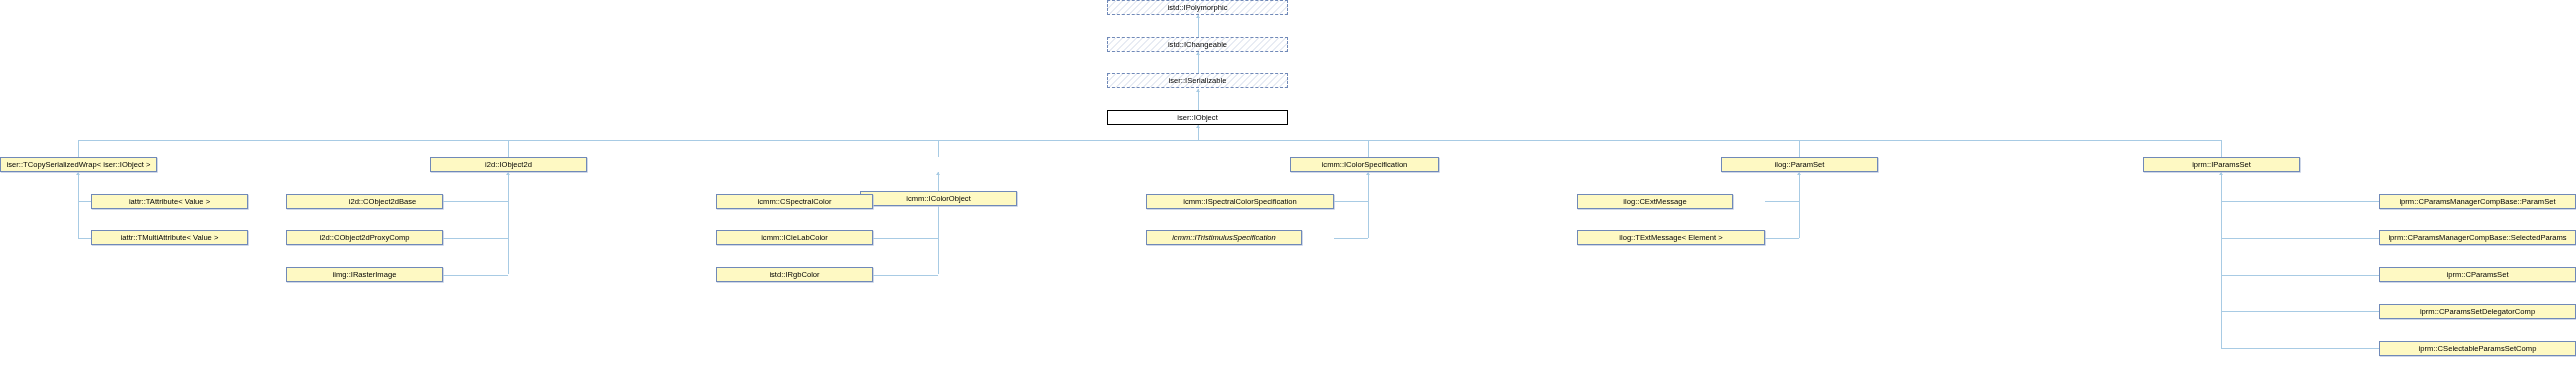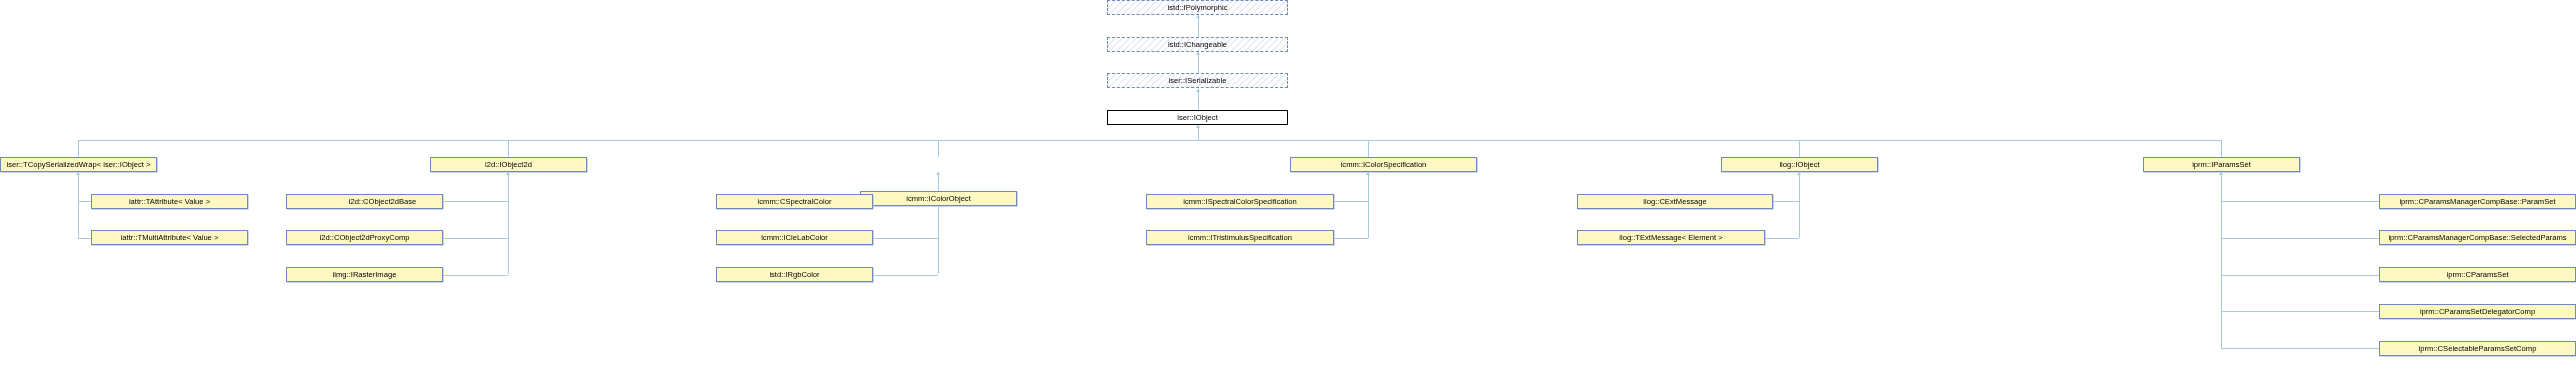--- a/index.html
+++ b/index.html
@@ -131,34 +131,34 @@
   <div class="edge h" style="left:2221px; top:348px; width:158px;"></div>
 
   <div id="node-layer">
       <div class="node abstract" style="left: 1107px; top: 0px; width: 181px;">istd::IPolymorphic</div>
       <div class="node abstract" style="left: 1107px; top: 37px; width: 181px;">istd::IChangeable</div>
       <div class="node abstract" style="left: 1107px; top: 73px; width: 181px;">iser::ISerializable</div>
       <div class="node current" style="left: 1107px; top: 110px; width: 181px;">iser::IObject</div>
       <div class="node solid" style="left: 0px; top: 157px; width: 157px;">iser::TCopySerializedWrap&lt; iser::IObject &gt;</div>
       <div class="node solid" style="left: 430px; top: 157px; width: 157px;">i2d::IObject2d</div>
       <div class="node solid" style="left: 860px; top: 157px; width: 157px; margin-top: 34px;">icmm::IColorObject</div>
-      <div class="node solid" style="left: 1290px; top: 157px; width: 187px;">icmm::IColorSpecification</div>
-      <div class="node solid" style="left: 1721px; top: 157px; width: 157px;">ilog::IObject</div>
+      <div class="node solid" style="left: 1290px; top: 157px; width: 149px;">icmm::IColorSpecification</div>
+      <div class="node solid" style="left: 1721px; top: 157px; width: 157px;">ilog::ParamSet</div>
       <div class="node solid" style="left: 2143px; top: 157px; width: 157px;">iprm::IParamsSet</div>
       <div class="node solid" style="left: 91px; top: 194px; width: 157px;">iattr::TAttribute&lt; Value &gt;</div>
       <div class="node solid" style="left: 91px; top: 230px; width: 157px;">iattr::TMultiAttribute&lt; Value &gt;</div>
       <div class="node solid" style="left: 286px; top: 194px; width: 157px; padding-left: 36px;">i2d::CObject2dBase</div>
       <div class="node solid" style="left: 286px; top: 230px; width: 157px;">i2d::CObject2dProxyComp</div>
       <div class="node solid" style="left: 286px; top: 267px; width: 157px;">iimg::IRasterImage</div>
       <div class="node solid" style="left: 716px; top: 194px; width: 157px; text-align: center;">icmm::CSpectralColor</div>
       <div class="node solid" style="left: 716px; top: 230px; width: 157px;">icmm::ICieLabColor</div>
       <div class="node solid" style="left: 716px; top: 267px; width: 157px;">istd::IRgbColor</div>
       <div class="node solid" style="left: 1146px; top: 194px; width: 188px;">icmm::ISpectralColorSpecification</div>
-      <div class="node solid" style="left: 1146px; top: 230px; width: 188px;">icmm::ITristimulusSpecification</div>
-      <div class="node solid" style="left: 1577px; top: 194px; width: 196px;">ilog::CExtMessage</div>
+      <div class="node solid" style="left: 1146px; top: 230px; width: 156px; font-style: italic;">icmm::ITristimulusSpecification</div>
+      <div class="node solid" style="left: 1577px; top: 194px; width: 156px;">ilog::CExtMessage</div>
       <div class="node solid" style="left: 1577px; top: 230px; width: 188px;">ilog::TExtMessage&lt; Element &gt;</div>
       <div class="node solid" style="left: 2379px; top: 194px; width: 197px;">iprm::CParamsManagerCompBase::ParamSet</div>
       <div class="node solid" style="left: 2379px; top: 230px; width: 197px;">iprm::CParamsManagerCompBase::SelectedParams</div>
       <div class="node solid" style="left: 2379px; top: 267px; width: 197px;">iprm::CParamsSet</div>
       <div class="node solid" style="left: 2379px; top: 304px; width: 197px;">iprm::CParamsSetDelegatorComp</div>
       <div class="node solid" style="left: 2379px; top: 341px; width: 197px;">iprm::CSelectableParamsSetComp</div>
     </div>
 
 </div>
 

